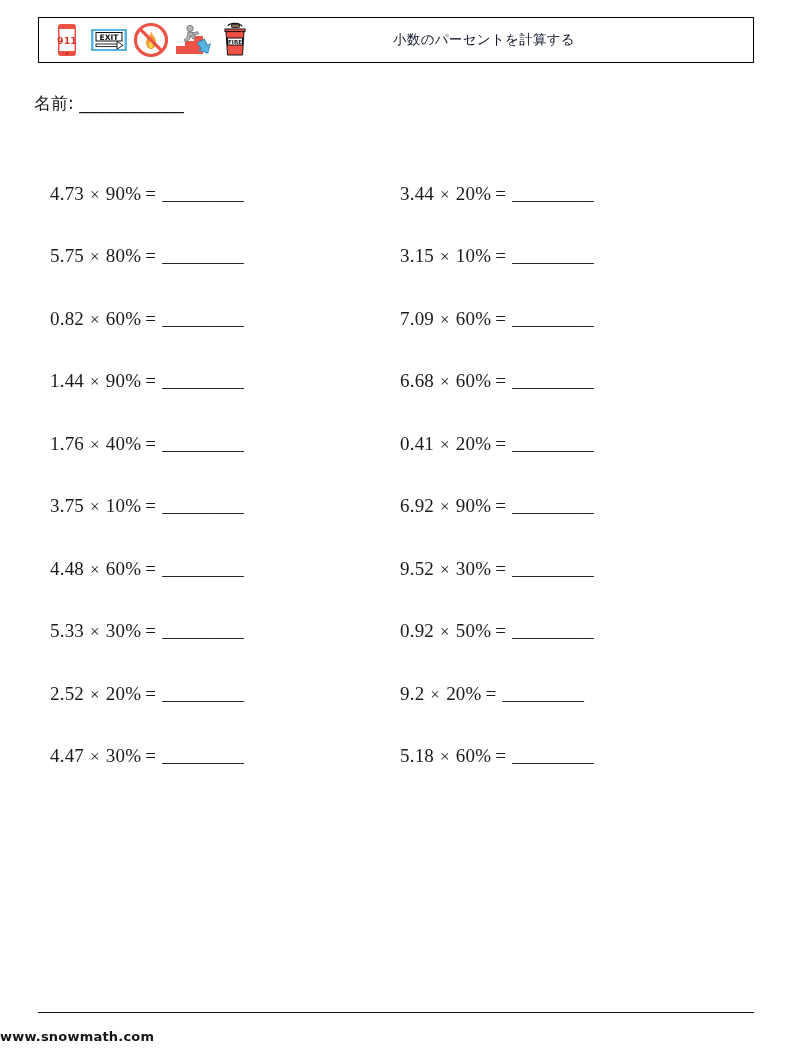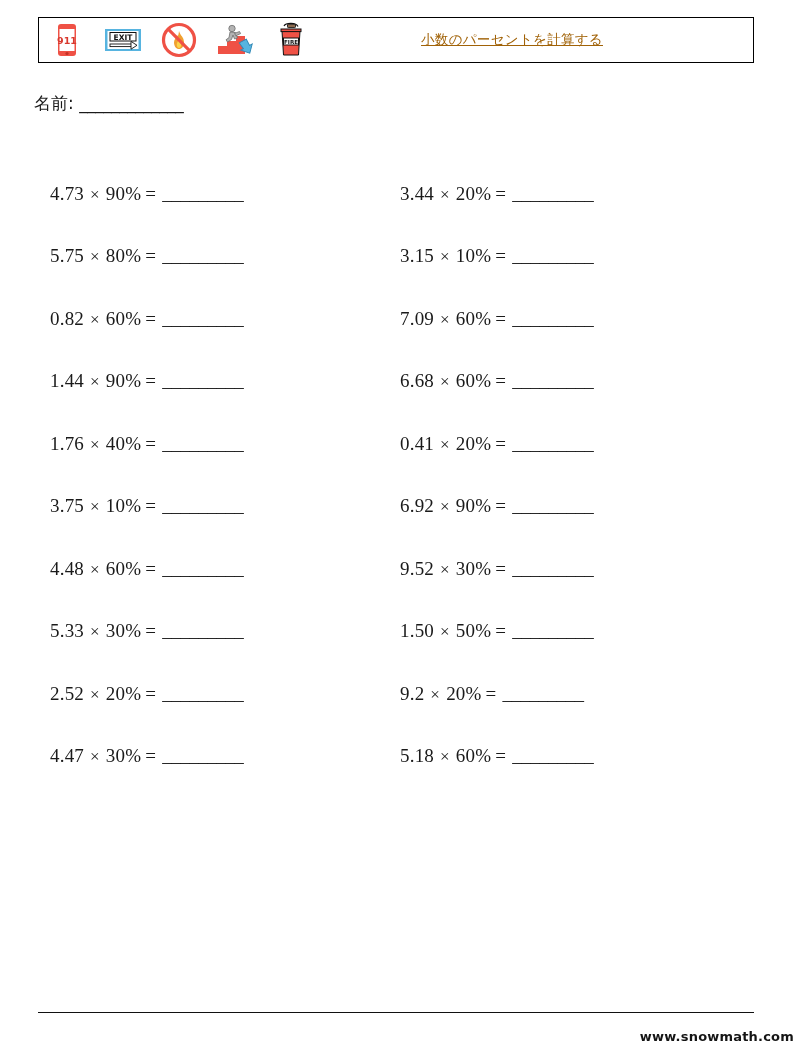--- a/index.html
+++ b/index.html
@@ -24,21 +24,21 @@
     width: 716px;
     height: 46px;
     border: 1px solid #000000;
     box-sizing: border-box;
     display: flex;
     align-items: center;
   }
   .icon-strip {
     display: flex;
     align-items: center;
-    gap: 16px;
+    gap: 2px;
     padding-left: 8px;
     height: 40px;
   }
   .icon {
     width: 40px;
     height: 40px;
     position: relative;
     flex: 0 0 auto;
   }
   .icon svg { display: block; }
@@ -46,24 +46,23 @@
   .title-wrap {
     flex: 1 1 auto;
     display: flex;
     justify-content: center;
     align-items: center;
     padding-right: 40px;
   }
   .title {
     font-family: "DejaVu Sans", "Liberation Sans", sans-serif;
     font-size: 13.5px;
-    color: #a16207;
+    color: #0f172a;
     letter-spacing: 0.3px;
     white-space: nowrap;
-    text-decoration: underline;
   }
 
   
   .meta-row {
     position: absolute;
     left: 0;
     top: 92px;
     width: 794px;
     height: 24px;
   }
@@ -125,21 +124,21 @@
     top: 1012px;
     width: 716px;
     height: 0;
     border-top: 1.5px solid #111111;
   }
   .footer-text {
     position: absolute;
     left: 0;
     top: 1029px;
     width: 794px;
-    text-align: right;
+    text-align: left;
     font-family: "DejaVu Sans", "Liberation Sans", sans-serif;
     font-size: 13px;
     font-weight: bold;
     color: #151515;
     letter-spacing: 0.2px;
   }
 </style>
 </head>
 <body>
 
@@ -333,21 +332,21 @@
         <span class="blank">_________</span>
       </div>
       <div class="problem">
         <span>9.52</span>
         <span class="op">×</span>
         <span>30%</span>
         <span class="eq">=</span>
         <span class="blank">_________</span>
       </div>
       <div class="problem">
-        <span>1.50</span>
+        <span>0.92</span>
         <span class="op">×</span>
         <span>50%</span>
         <span class="eq">=</span>
         <span class="blank">_________</span>
       </div>
       <div class="problem">
         <span>9.2</span>
         <span class="op">×</span>
         <span>20%</span>
         <span class="eq">=</span>

